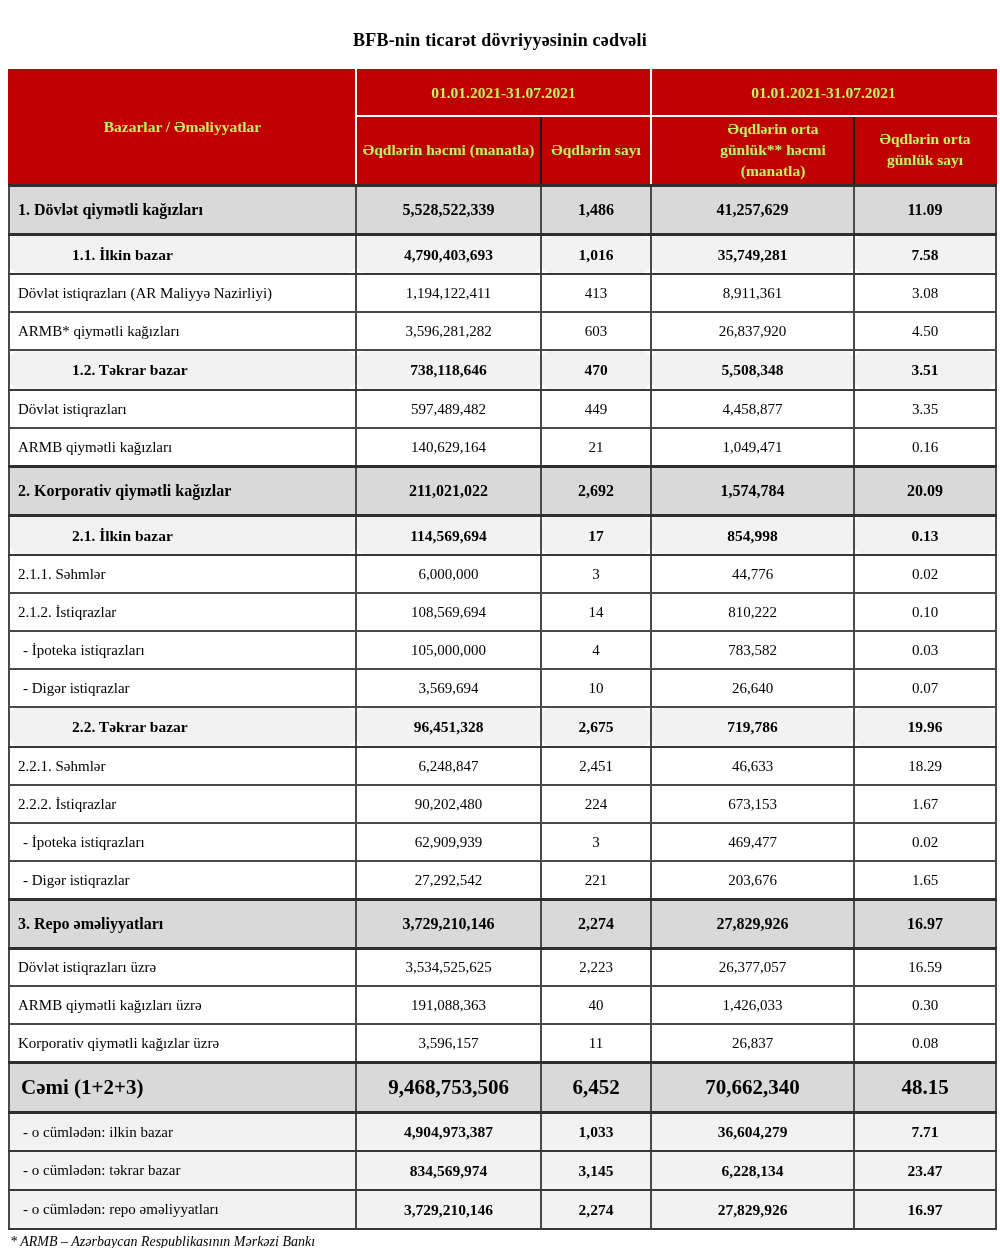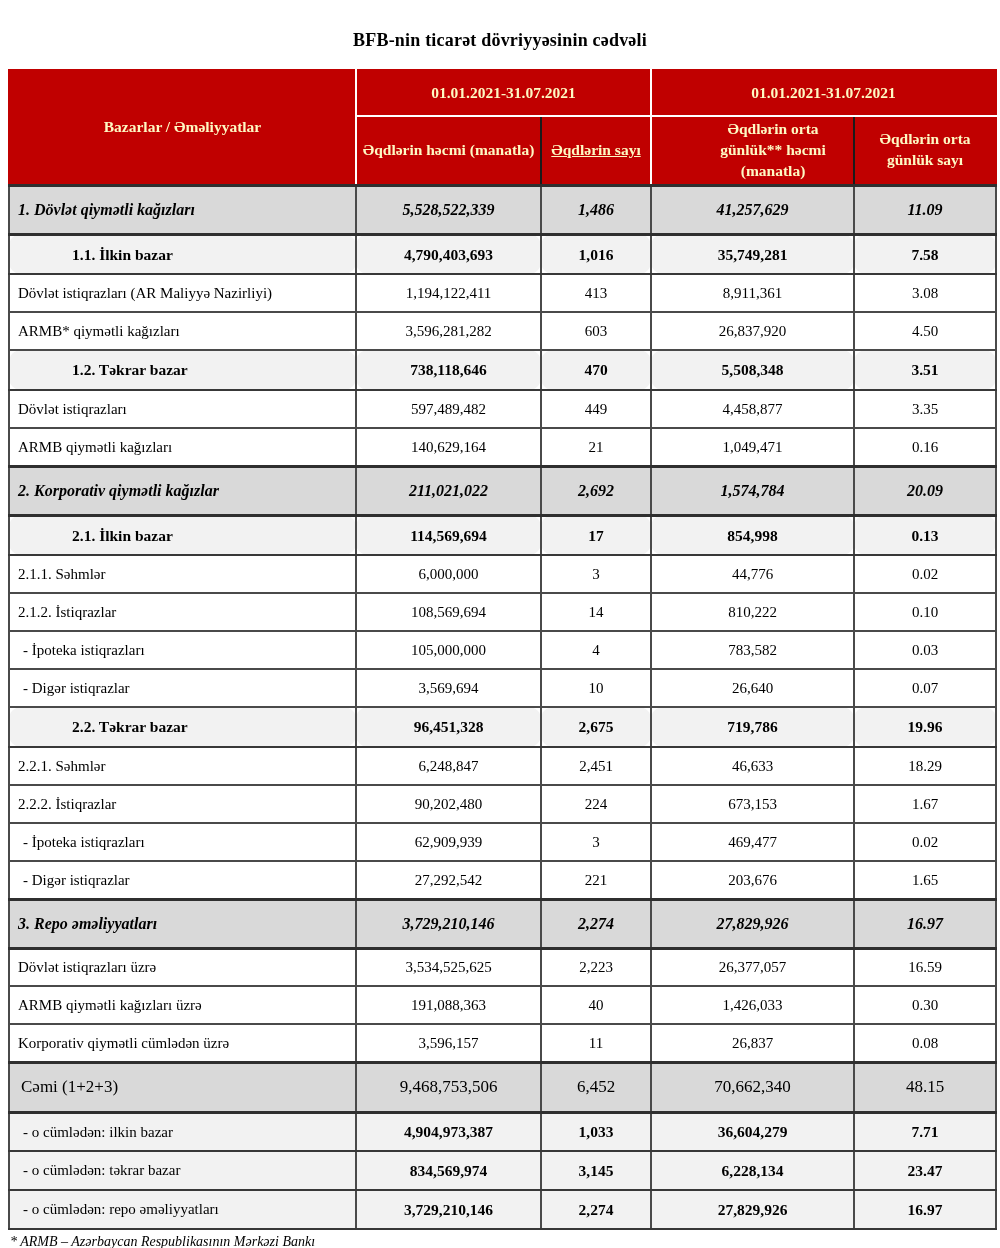--- a/index.html
+++ b/index.html
@@ -33,76 +33,75 @@
   
   col.c-label  { width: 347px; }
   col.c-vol    { width: 185px; }
   col.c-cnt    { width: 110px; }
   col.c-dvol   { width: 203px; }
   col.c-dcnt   { width: 142px; }
 
   
   thead th {
     background: #c00000;
-    color: #fef9c3;
+    color: #bef264;
     font-weight: bold;
     font-size: 15.5px;
     line-height: 1.35;
     vertical-align: middle;
     text-align: center;
     border: 2px solid #c00000;
   }
   th.corner {
     border-right: 2px solid #ffffff;
     height: 112px;
   }
   th.period { height: 46px; border-bottom: 2px solid #ffffff; }
   th.period-left { border-right: 2px solid #ffffff; }
   th.sub { height: 66px; padding: 2px 4px; }
   th.sub-volume   { border-right: 2px solid #1a1a1a; }
-  th.sub-count    { border-right: 2px solid #ffffff; text-decoration: underline; }
+  th.sub-count    { border-right: 2px solid #ffffff; }
   th.sub-dvolume  { border-right: 2px solid #1a1a1a; padding-left: 45px; }
 
   
   tbody td {
     border: 2px solid #4a4a4a;
     font-size: 15px;
     text-align: center;
     vertical-align: middle;
     padding: 2px 4px;
     background: #ffffff;
   }
   tbody td.lbl { text-align: left; padding-left: 8px; }
 
   tr.r-section td {
     background: #d9d9d9;
     font-weight: bold;
     font-size: 16px;
     height: 49px;
     border-top: 3px solid #2f2f2f;
     border-bottom: 3px solid #2f2f2f;
-    font-style: italic;
   }
   tr.r-sub td {
     background: #f2f2f2;
     font-weight: bold;
     font-size: 15.5px;
     height: 40px;
     border-top: 2.5px solid #383838;
     border-bottom: 2.5px solid #383838;
     border-radius: 12px;
   }
   tr.r-sub td.lbl { padding-left: 62px; }
   tr.r-item td { height: 38px; }
   tr.r-item-dash td { height: 38px; border-radius: 7px; }
   tr.r-item-dash td.lbl { padding-left: 13px; }
   tr.r-total td {
     background: #d9d9d9;
-    font-weight: normal;
-    font-size: 17px;
+    font-weight: bold;
+    font-size: 21px;
     height: 50px;
     border-top: 3px solid #2f2f2f;
     border-bottom: 3px solid #2f2f2f;
   }
   tr.r-total td.lbl { padding-left: 11px; }
   tr.r-total-item td {
     background: #f2f2f2;
     height: 39px;
     font-weight: bold;
     font-size: 15.5px;
@@ -288,21 +287,21 @@
           <td>16.59</td>
         </tr>
         <tr class="r-item">
           <td class="lbl">ARMB qiymətli kağızları üzrə</td>
           <td>191,088,363</td>
           <td>40</td>
           <td>1,426,033</td>
           <td>0.30</td>
         </tr>
         <tr class="r-item">
-          <td class="lbl">Korporativ qiymətli cümlədən üzrə</td>
+          <td class="lbl">Korporativ qiymətli kağızlar üzrə</td>
           <td>3,596,157</td>
           <td>11</td>
           <td>26,837</td>
           <td>0.08</td>
         </tr>
         <tr class="r-total">
           <td class="lbl">Cəmi (1+2+3)</td>
           <td>9,468,753,506</td>
           <td>6,452</td>
           <td>70,662,340</td>

